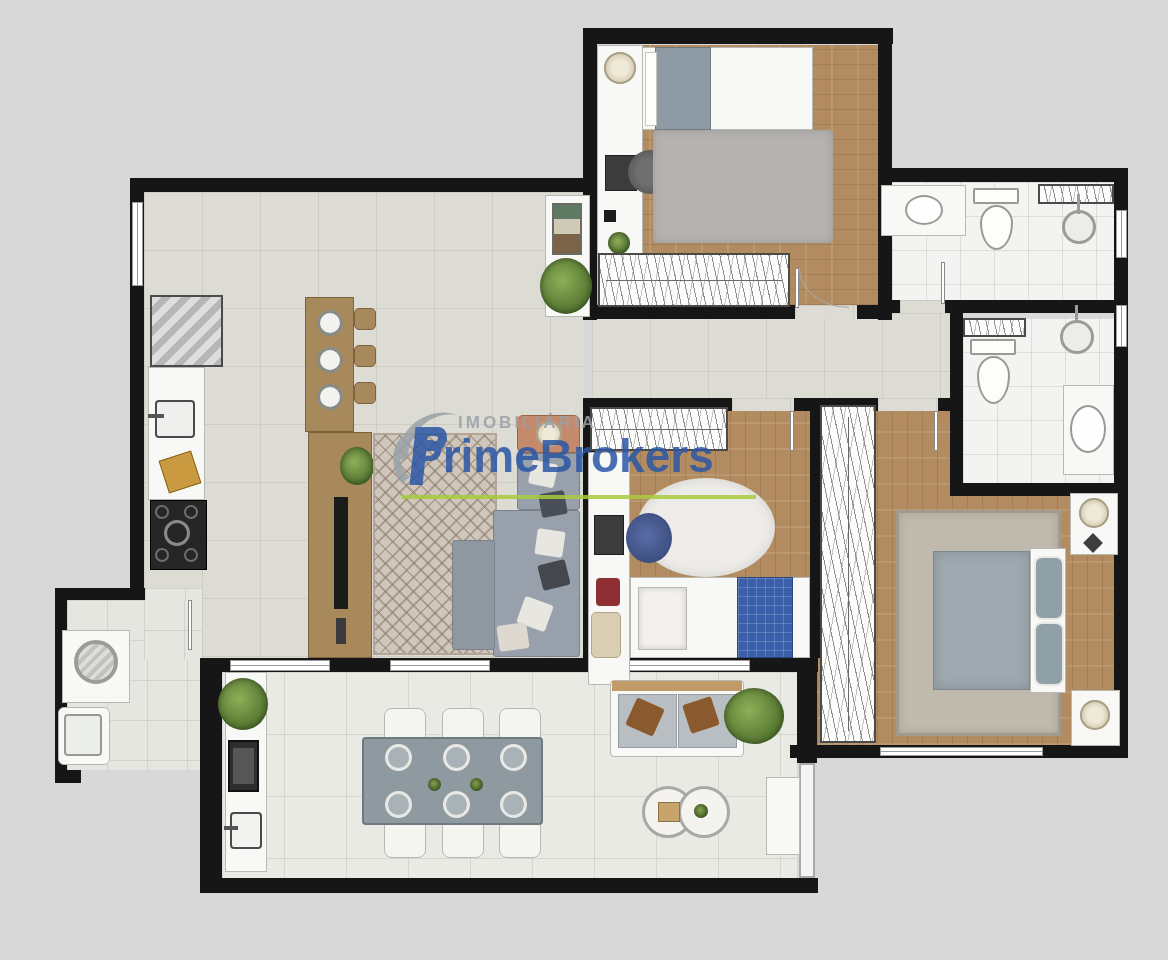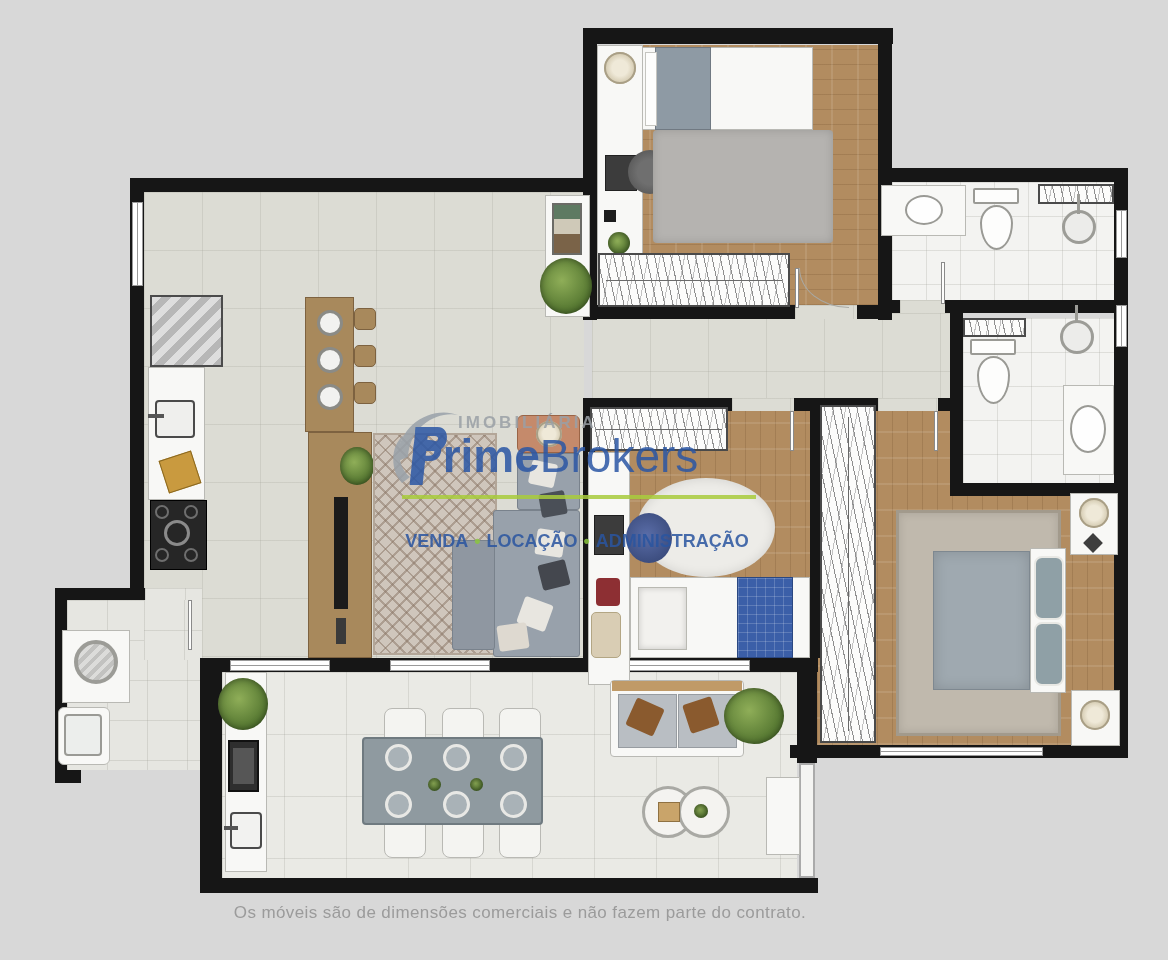--- a/index.html
+++ b/index.html
@@ -35,21 +35,21 @@
   .lamp{position:absolute;border-radius:50%;background:radial-gradient(circle,#efe9d8 35%,#d9d0b8 60%,#bdb298);box-shadow:inset 0 0 0 2px #a99f86;}
   .toilet-tank{background:#fdfdfc;border:2px solid #9a9a95;border-radius:2px;box-sizing:border-box;}
   .toilet-bowl{background:#fdfdfc;border:2px solid #9a9a95;border-radius:50% 50% 50% 50%/40% 40% 60% 60%;box-sizing:border-box;}
   .door-leaf{position:absolute;background:#fdfdfc;border:1px solid #8a8a8a;box-sizing:border-box;}
   .arc{position:absolute;border:1px solid #a9a9a4;border-radius:0 0 0 100%;border-top:none;border-right:none;box-sizing:border-box;}
   
   #watermark{position:absolute;left:388px;top:405px;width:378px;height:158px;z-index:60;opacity:.85;}
   #wm-imob{position:absolute;left:70px;top:8px;font-size:17px;letter-spacing:3px;color:#9aa0a6;font-weight:bold;}
   #wm-brand{position:absolute;left:24px;top:24px;font-size:46px;color:#2b57a5;white-space:nowrap;}
   #wm-brand .b1{font-weight:bold;}
-  #wm-brand .b2{font-weight:normal;margin-top:13px;}
+  #wm-brand .b2{font-weight:bold;margin-top:13px;}
   #wm-line{position:absolute;left:14px;top:90px;width:354px;height:4px;background:#a9cc3d;}
   #wm-url{position:absolute;left:0;top:98px;width:100%;text-align:center;font-size:22px;color:#9a9a9a;letter-spacing:1px;opacity:.75;}
   #wm-services{position:absolute;left:0;top:126px;width:100%;text-align:center;font-size:18px;font-weight:bold;color:#2a55a0;white-space:nowrap;}
   #wm-services .dot{color:#8bc63f;margin:0 6px;}
   #wm-logo{position:absolute;left:0;top:0;}
   
   #disclaimer{position:absolute;left:0;top:903px;width:1040px;text-align:center;font-size:17px;color:#9b9b9b;letter-spacing:.4px;}
 </style>
 </head>
 <body>
@@ -249,20 +249,16 @@
       <path d="M10 56 C 8 20, 44 0, 70 10 C 50 6, 22 20, 20 52 Z" fill="#9aa2aa"></path>
       <path d="M14 78 C 2 66, 2 40, 16 30 C 8 44, 10 62, 22 72 Z" fill="#9aa2aa"></path>
       <g transform="skewX(-6)">
         <rect x="30" y="22" width="13" height="58" fill="#2b57a5"></rect>
         <path d="M30 22 h22 c14 0 14 24 0 24 h-22 v-9 h20 c5 0 5 -6 0 -6 h-20 Z" fill="#2b57a5"></path>
       </g>
     </svg>
     <div id="wm-imob">IMOBILIÁRIA</div>
     <div id="wm-brand"><span class="b1">Prime</span><span class="b2">Brokers</span></div>
     <div id="wm-line"></div>
-    <div id="wm-services">
-      <span>VENDA</span><span class="dot">•</span><span>LOCAÇÃO</span><span class="dot">•</span><span>ADMINISTRAÇÃO</span>
-    </div>
   </div>
 
-  <div id="disclaimer">Os móveis são de dimensões comerciais e não fazem parte do contrato.</div>
 
 </div>
 
 </body></html>

